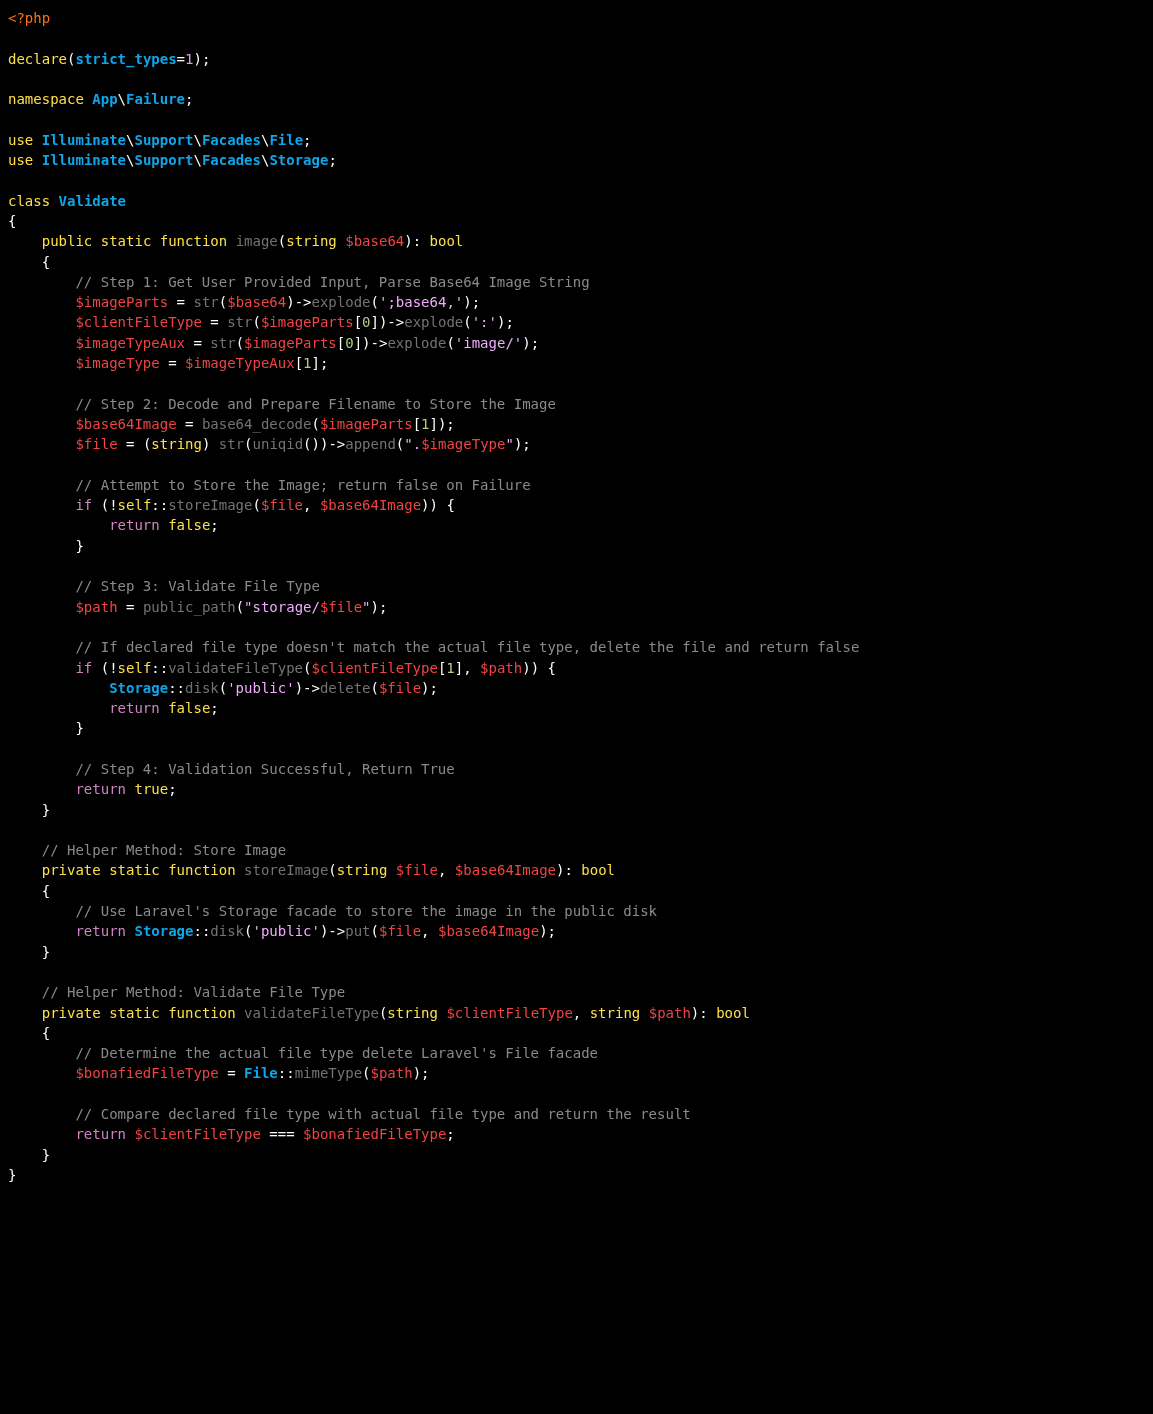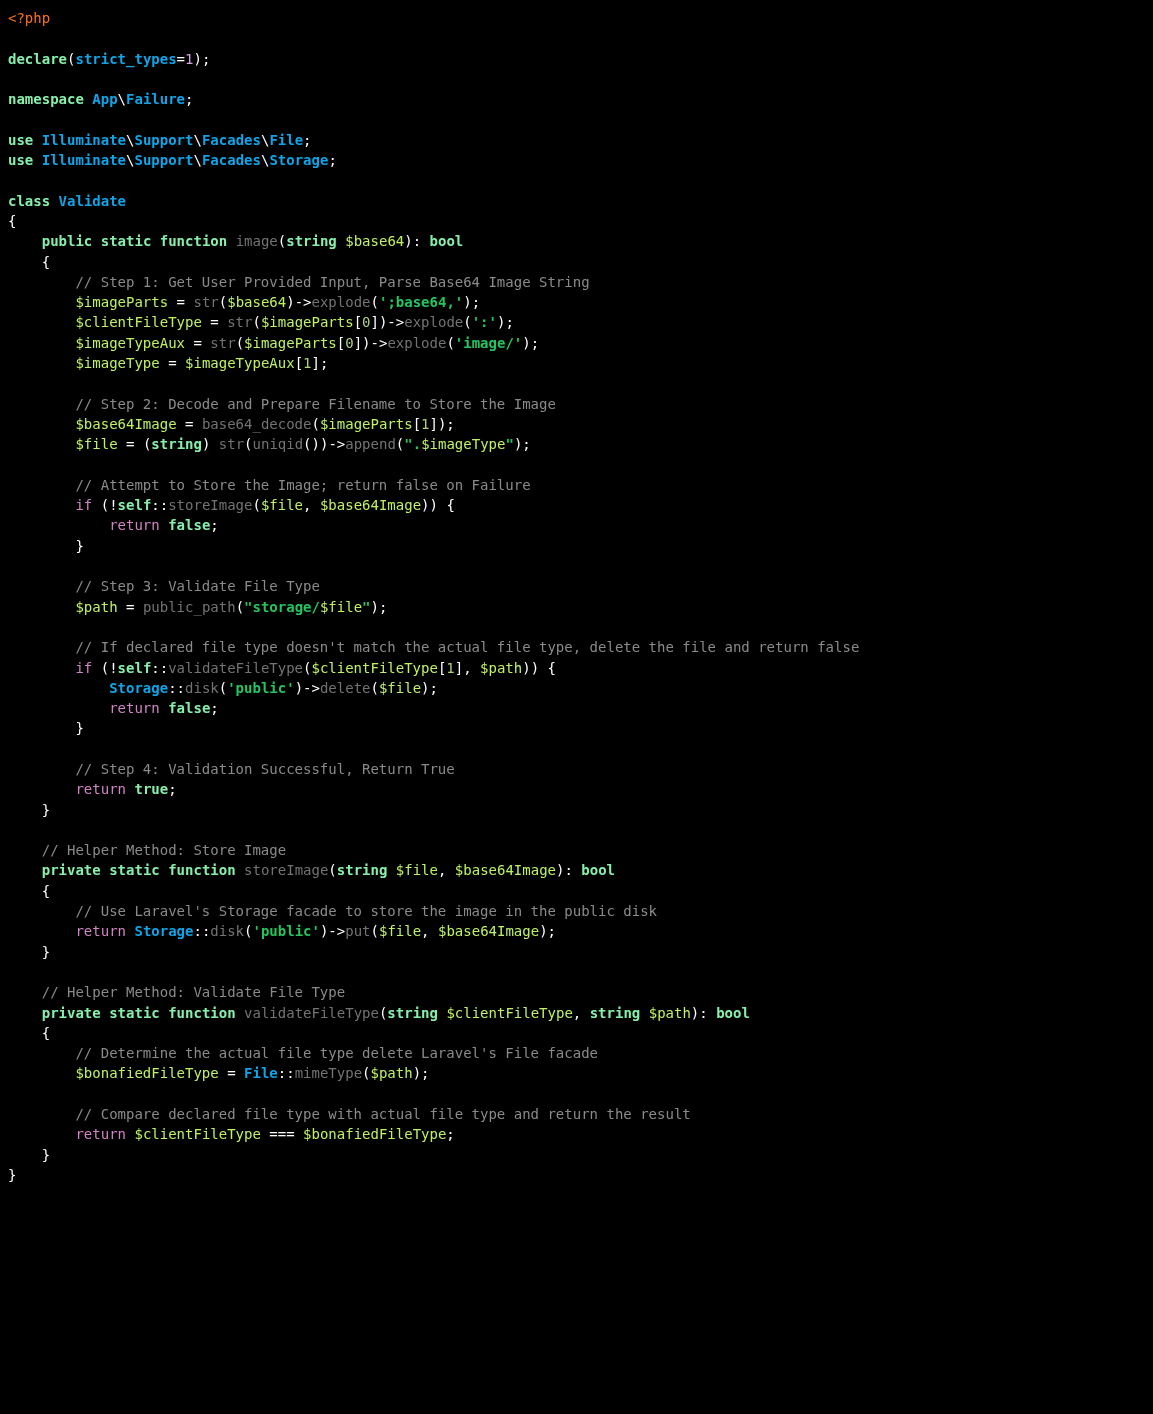--- a/index.html
+++ b/index.html
@@ -12,26 +12,26 @@
     color: #ffffff;
     width: 1153px;
     box-sizing: border-box;
   }
   pre {
     margin: 0;
     white-space: pre;
     font-family: inherit;
   }
   .kw   { color: #d084c4; }   
-  .type { color: #86efac; font-weight: bold; }   
+  .type { color: #fde047; }   
   .fn   { color: #737373; }   
-  .var  { color: #bef264; text-align: center; }   
+  .var  { color: #ef4444; text-align: center; }   
   .num  { color: #d0a0e0; }   
   .numm { color: #b0d080; }   
-  .str  { color: #22c55e; font-weight: bold; }   
+  .str  { color: #f0abfc; }   
   .cmt  { color: #8a8a8a; }   
   .punc { color: #ffffff; }   
   .op   { color: #ffffff; }   
   .dim  { color: #f97316; }   
   .cls  { color: #0ea5e9; font-weight: bold; }
 </style>
 </head>
 <body>
 
 <pre><span class="dim">&lt;?php</span>

